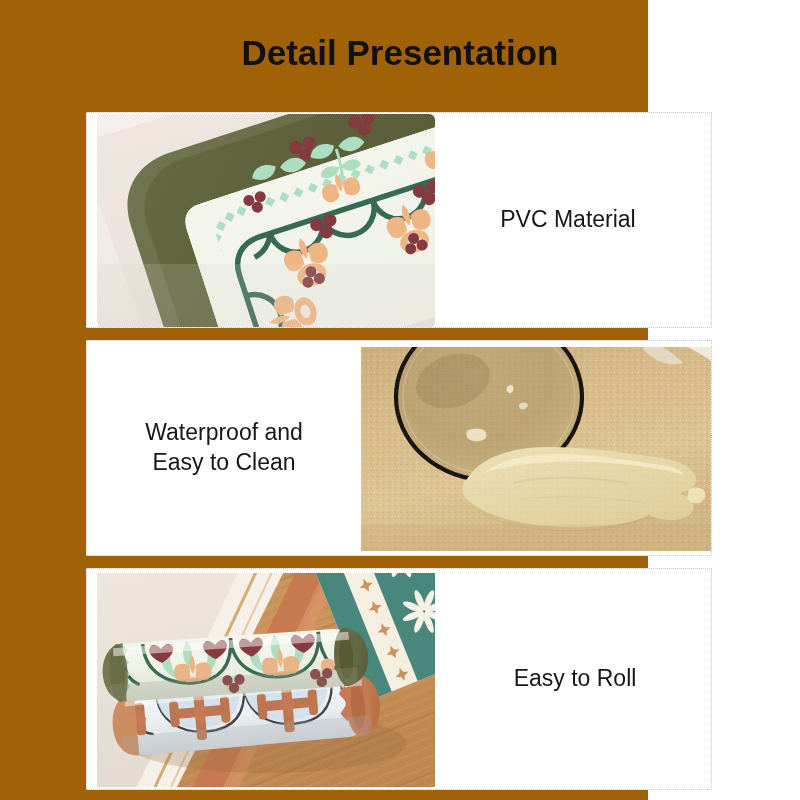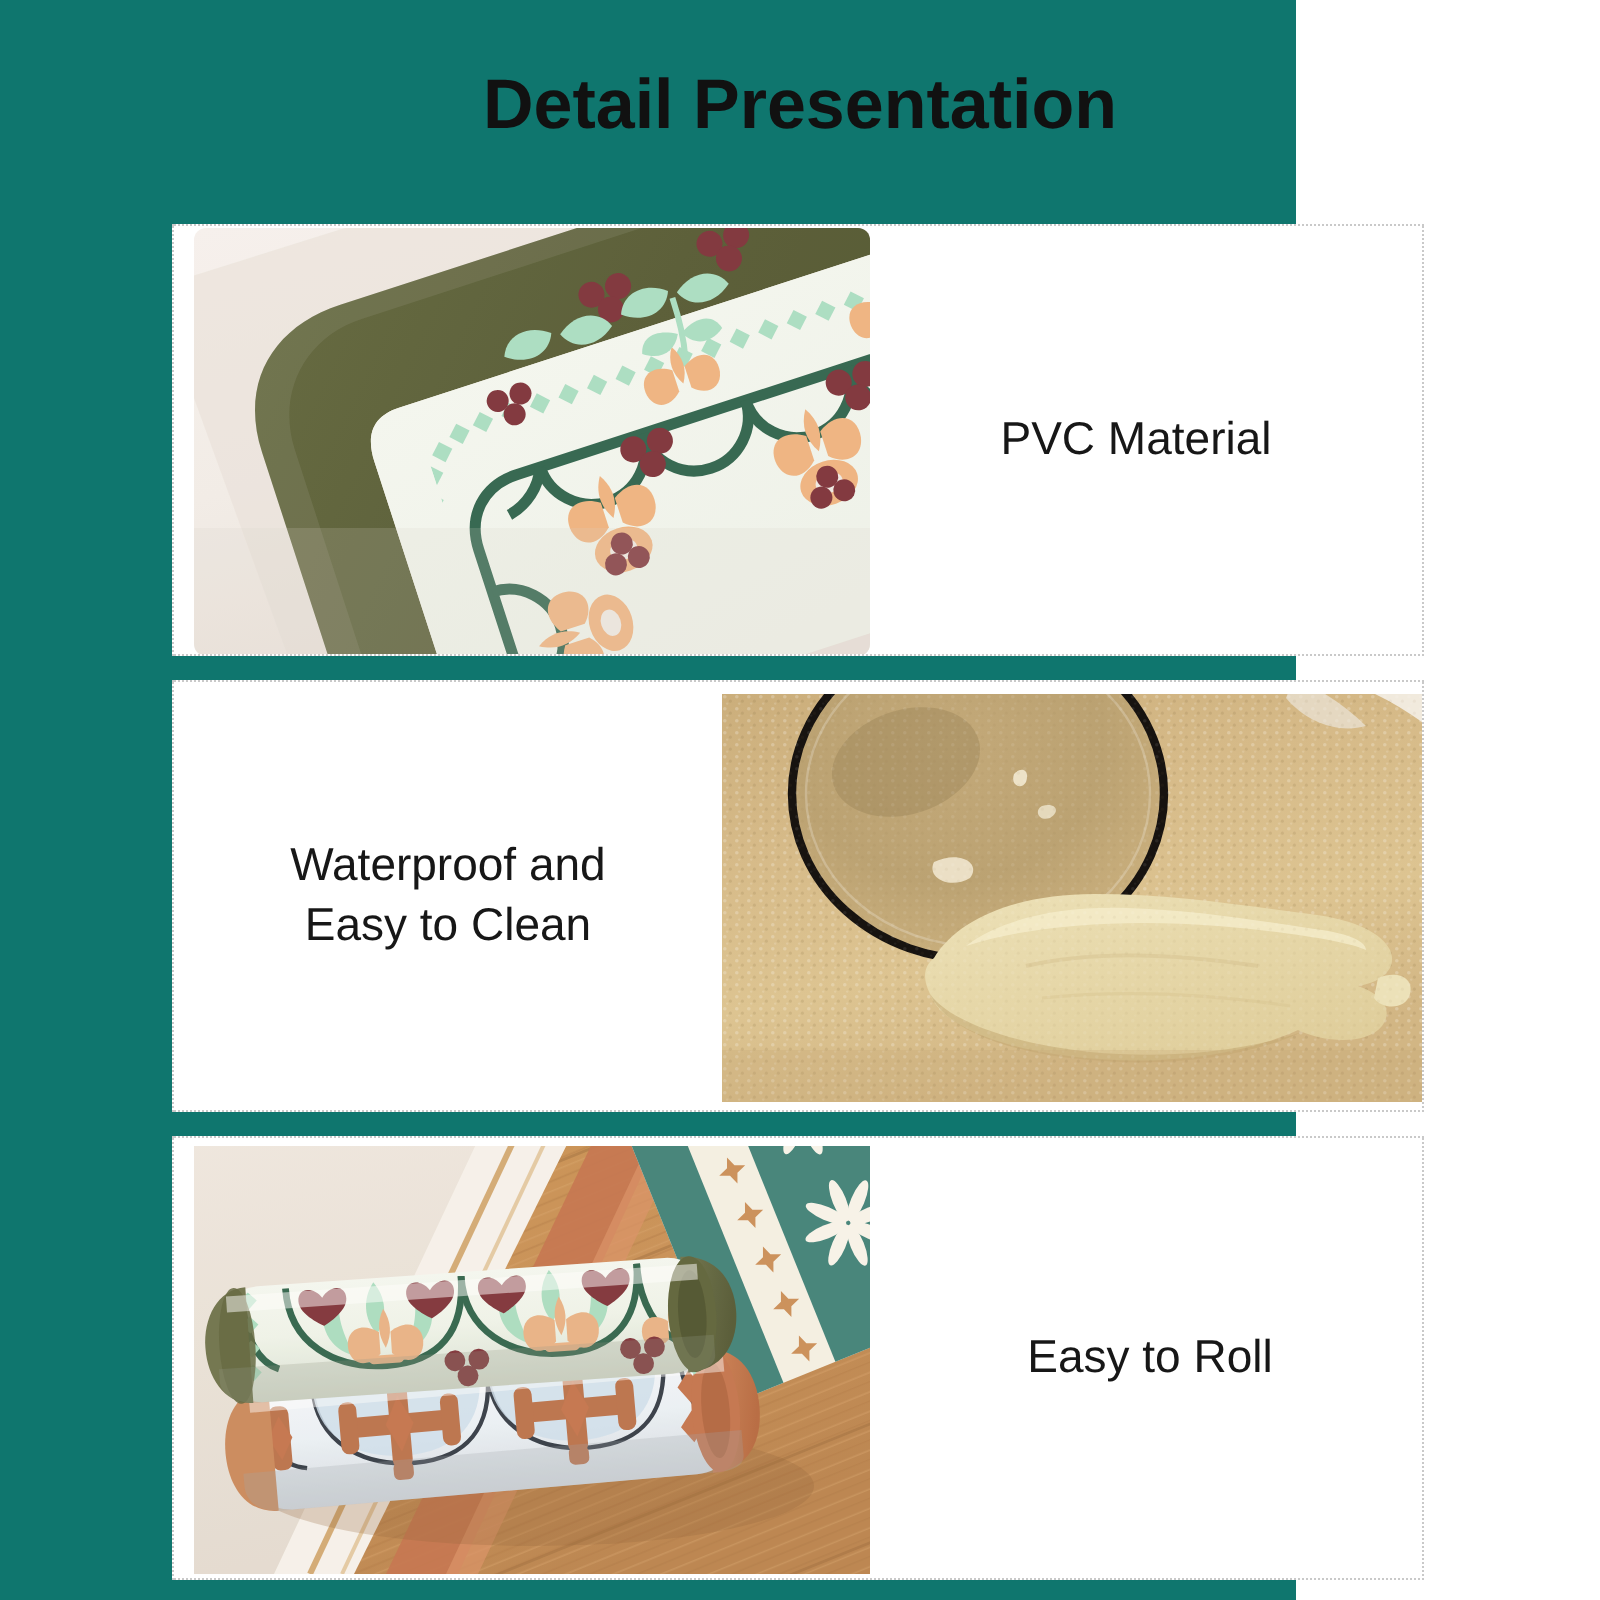--- a/index.html
+++ b/index.html
@@ -12,21 +12,21 @@
     background: #ffffff;
     font-family: "Liberation Sans", sans-serif;
     overflow: hidden;
     position: relative;
   }
   #page {
     position: absolute;
     left: 0; top: 0;
     width: 648px;
     height: 800px;
-    background: #0f766e;
+    background: #a16207;
   }
   
   .page-title {
     position: absolute;
     left: 0;
     top: 33px;
     width: 800px;
     text-align: center;
     font-size: 35px;
     font-weight: bold;

